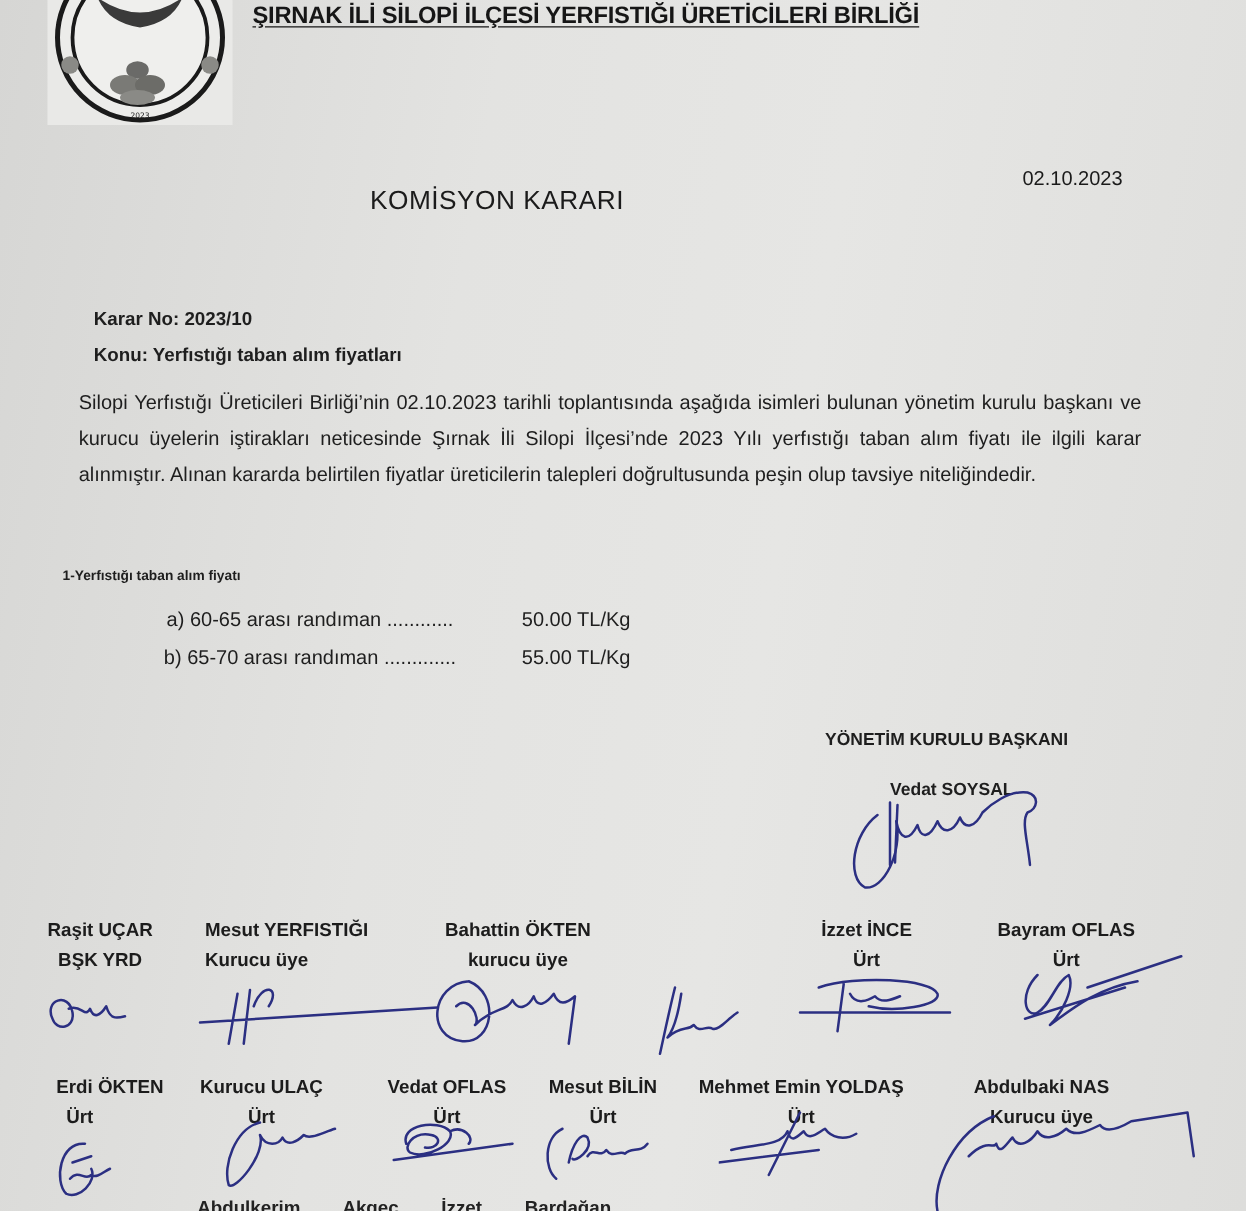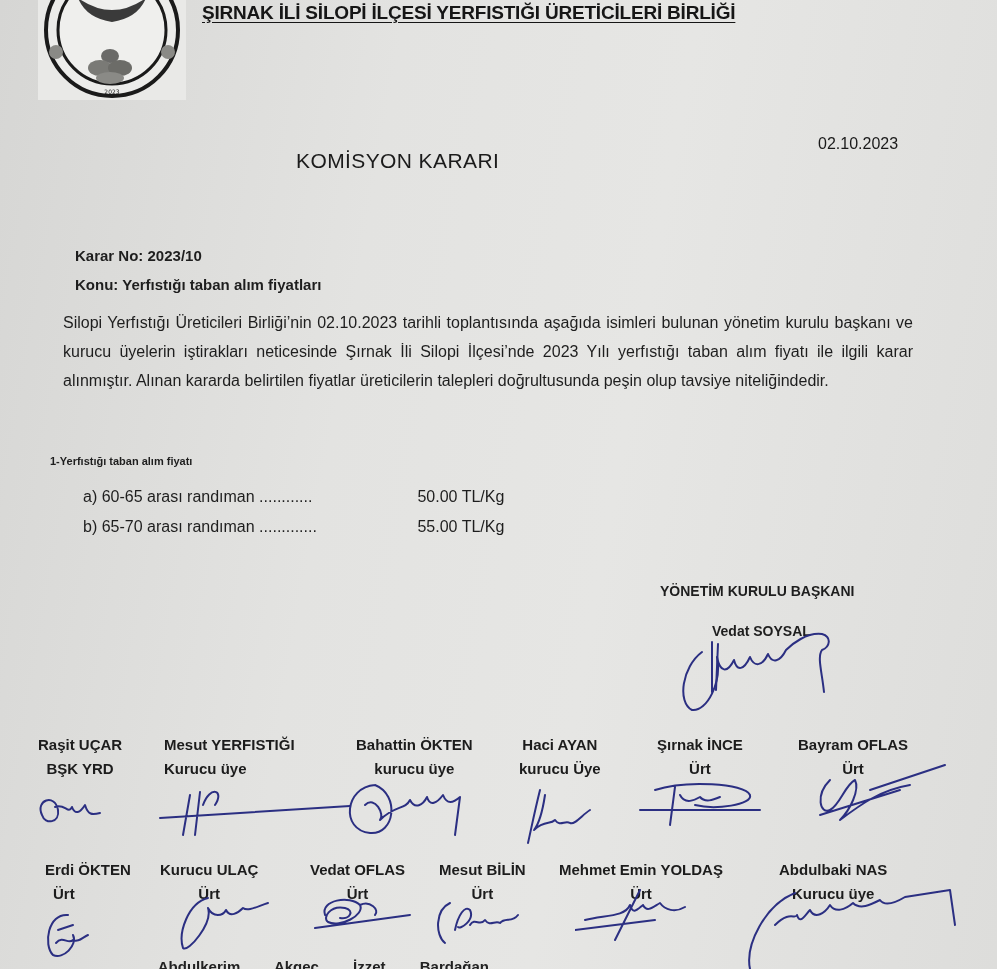--- a/index.html
+++ b/index.html
@@ -8,21 +8,21 @@
       background: #d9d9d7;
       font-family: "Liberation Sans", "DejaVu Sans", sans-serif;
       color: #1e1e1e;
     }
     .page {
       position: relative;
       width: 997px; height: 969px;
       background: linear-gradient(100deg, #d6d6d4 0%, #e3e3e1 35%, #e6e6e4 60%, #dddddb 100%);
       overflow: hidden;
     }
-    .abs { position: absolute; }
+    .abs { position: absolute; text-align: center; }
 
     
     .logo {
       left: 38px; top: -40px; width: 148px; height: 140px;
       background: #e9e9e7;
     }
     .logo svg { width: 100%; height: 100%; display: block; }
 
     .org-title {
       left: 202px; top: 2px;
@@ -127,26 +127,22 @@
     <div class="role">BŞK YRD</div>
   </div>
   <div class="member" style="left:164px;top:733px;">
     <div>Mesut YERFISTIĞI</div>
     <div class="role" style="text-align:left">Kurucu üye</div>
   </div>
   <div class="member" style="left:356px;top:733px;">
     <div>Bahattin ÖKTEN</div>
     <div class="role">kurucu üye</div>
   </div>
-  <div class="member" style="left:519px;top:733px;">
-    <div>Haci AYAN</div>
-    <div class="role">kurucu Üye</div>
-  </div>
   <div class="member" style="left:657px;top:733px;">
-    <div>Şırnak İNCE</div>
+    <div>İzzet İNCE</div>
     <div class="role">Ürt</div>
   </div>
   <div class="member" style="left:798px;top:733px;text-align:center;">
     <div>Bayram OFLAS</div>
     <div class="role">Ürt</div>
   </div>
 
   <svg class="sig" style="left:30px;top:785px;width:80px;height:50px" viewBox="0 0 80 50">
     <path d="M12 30 C5 15 25 8 28 25 C30 38 15 40 12 30 M25 22 C35 18 38 30 42 22 C45 30 50 28 55 20 C58 30 62 30 70 28"></path>
   </svg>

